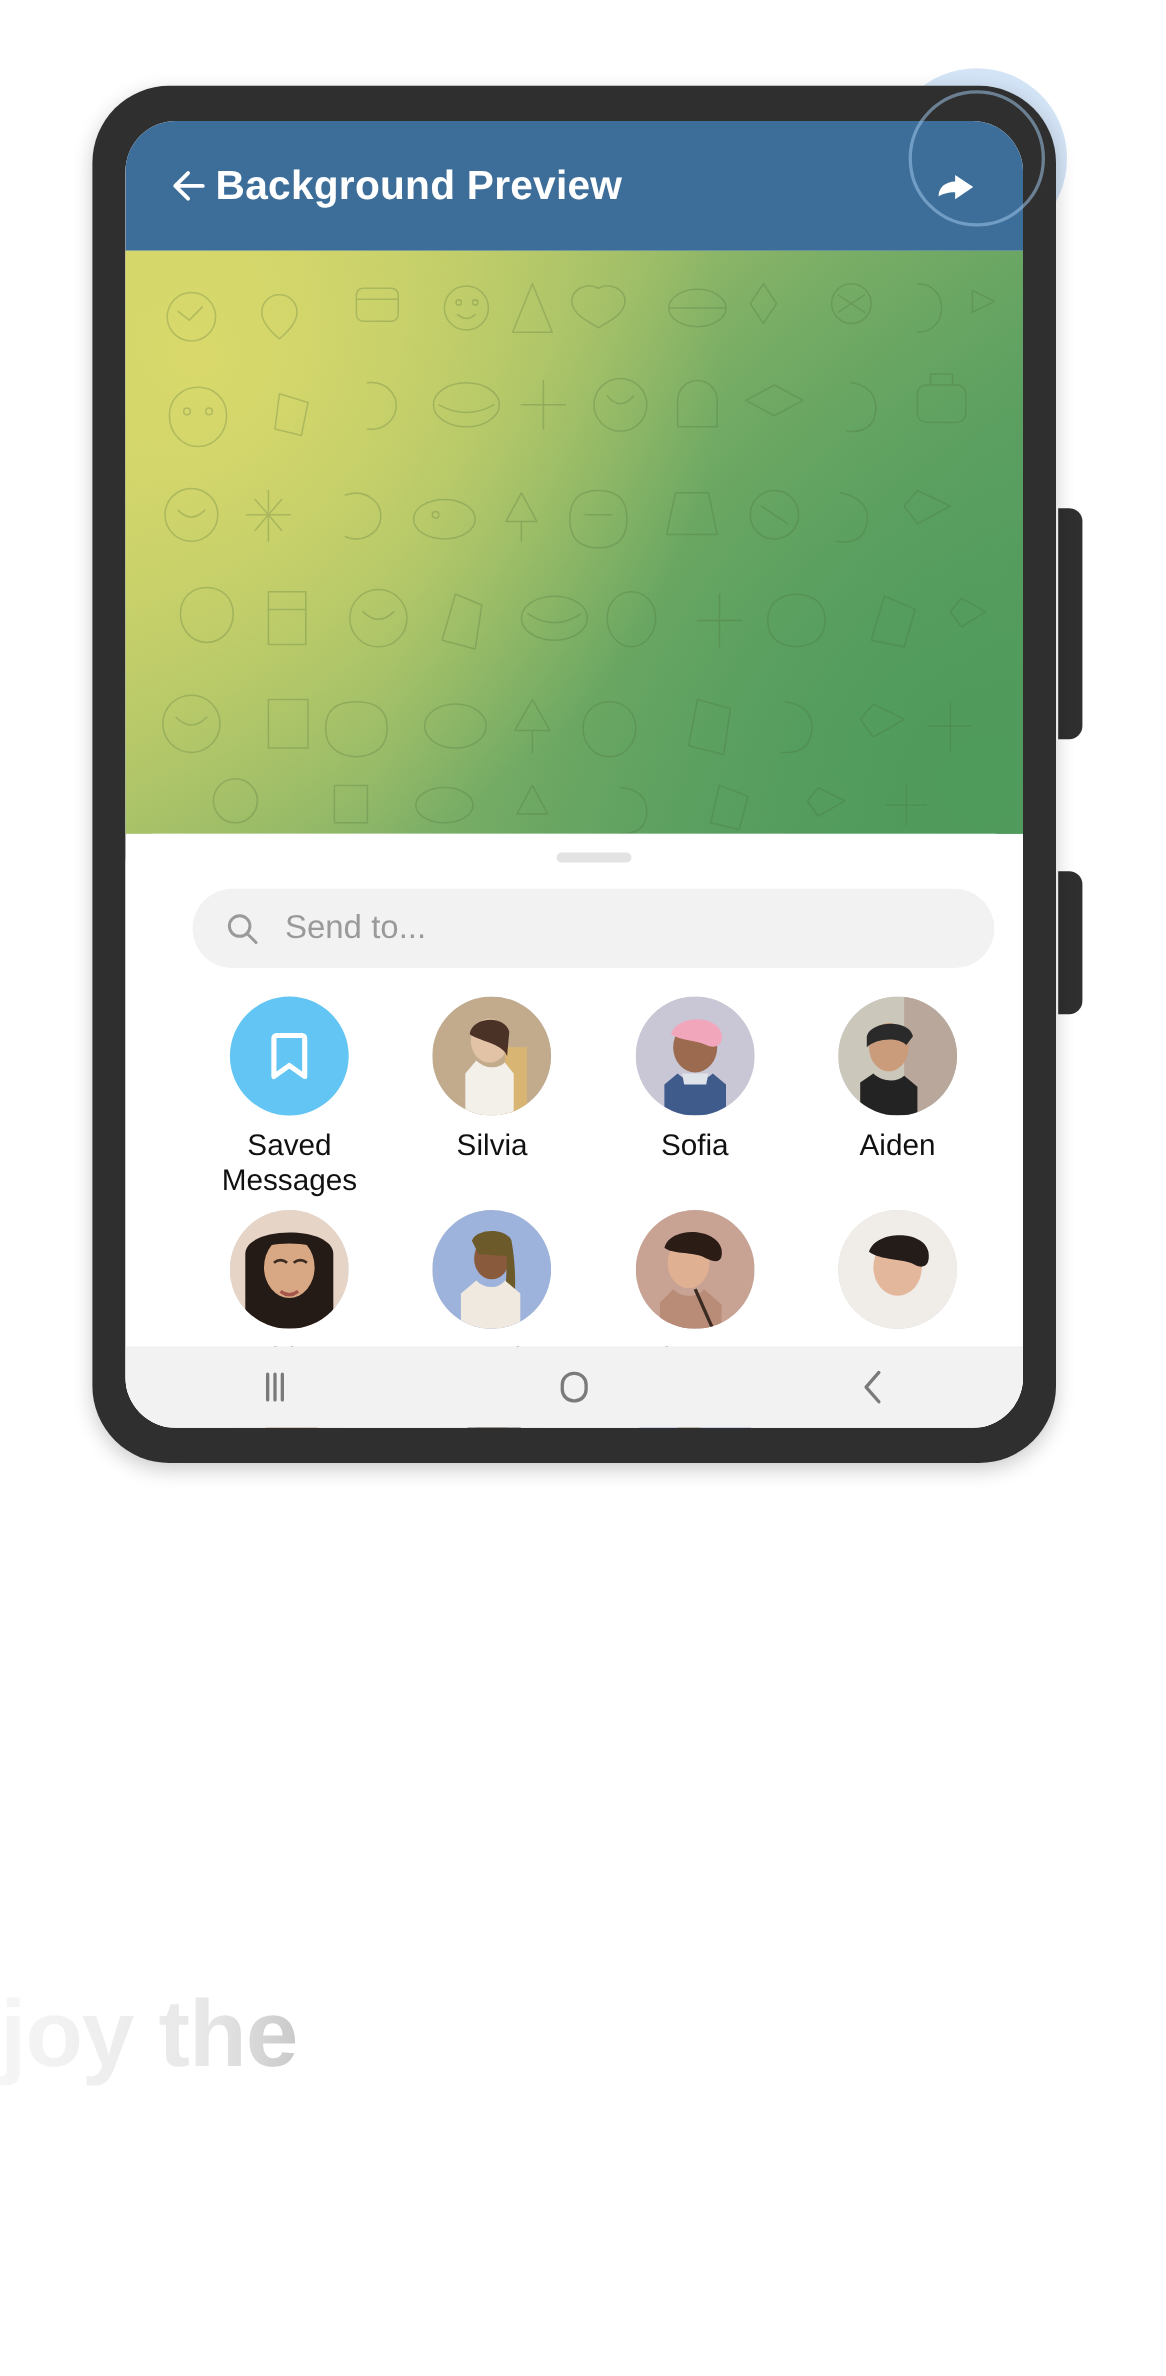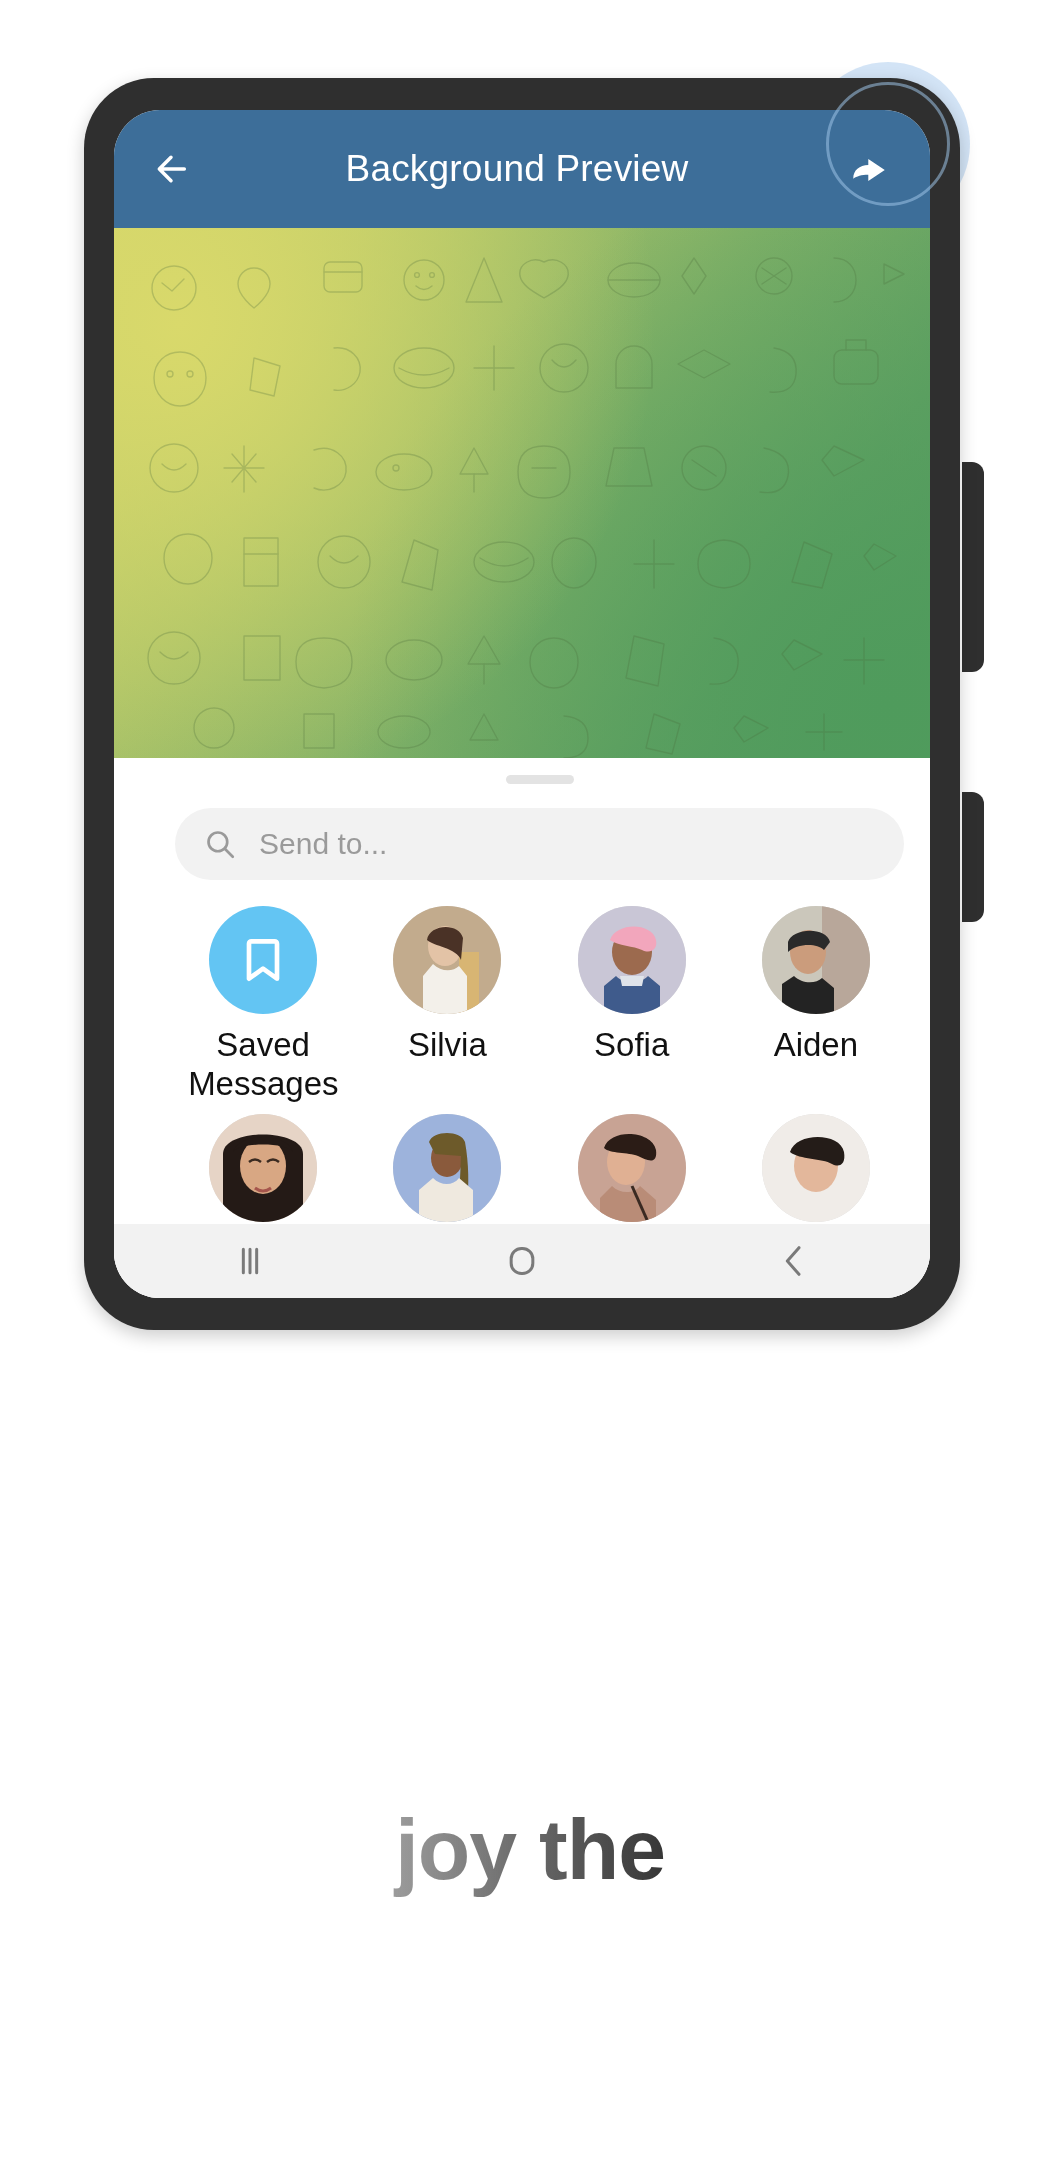--- a/index.html
+++ b/index.html
@@ -45,21 +45,21 @@
   
   .appbar{
     position:relative; height:118px; background:#3d6e99;
     display:flex; align-items:center; padding:0 26px; color:#fff;
   }
   .appbar .back{
     width:62px; height:62px; display:flex; align-items:center; justify-content:center;
     flex:0 0 auto;
   }
   .appbar .title{
-    flex:1 1 auto; text-align:center; font-size:37px; font-weight:normal;
+    flex:1 1 auto; text-align:left; font-size:37px; font-weight:bold;
     letter-spacing:.2px; color:#ffffff; margin-left:-6px;
   }
   .appbar .share{
     width:62px; height:62px; display:flex; align-items:center; justify-content:center;
     flex:0 0 auto; margin-right:4px;
   }
 
   
   .wallpaper{
     position:relative; height:530px;
@@ -92,34 +92,34 @@
   }
   .cell{ display:flex; flex-direction:column; align-items:center; }
   .avatar{
     width:108px; height:108px; border-radius:50%; overflow:hidden;
     position:relative; background:#ddd;
   }
   .avatar.saved{
     background:#63c5f3; display:flex; align-items:center; justify-content:center;
   }
   .cname{
-    margin-top:12px; font-size:33px; color:#111; text-align:center;
+    margin-top:12px; font-size:27px; color:#111; text-align:center;
     line-height:1.18; max-width:150px;
   }
 
   
   .navbar{
     position:absolute; left:0; right:0; bottom:0; height:74px;
     background:#f2f2f2; display:flex; align-items:center; justify-content:space-around;
   }
   .navbar span{ color:#7a7a7a; display:flex; align-items:center; justify-content:center; }
 
   
   .tagline{
-    position:absolute; left:0; right:0; top:1800px; text-align:center;
+    position:absolute; left:0; right:0; top:1800px; 
     z-index:3;
   }
   .tagline .line{
     font-size:86px; font-weight:bold; line-height:1.16; letter-spacing:-1px;
     white-space:nowrap;
   }
   .fade1{
     background:linear-gradient(90deg, rgba(17,17,17,0.04) 0%, rgba(17,17,17,0.10) 18%, rgba(17,17,17,0.55) 45%, #111 72%);
     -webkit-background-clip:text; background-clip:text; color:transparent;
   }

